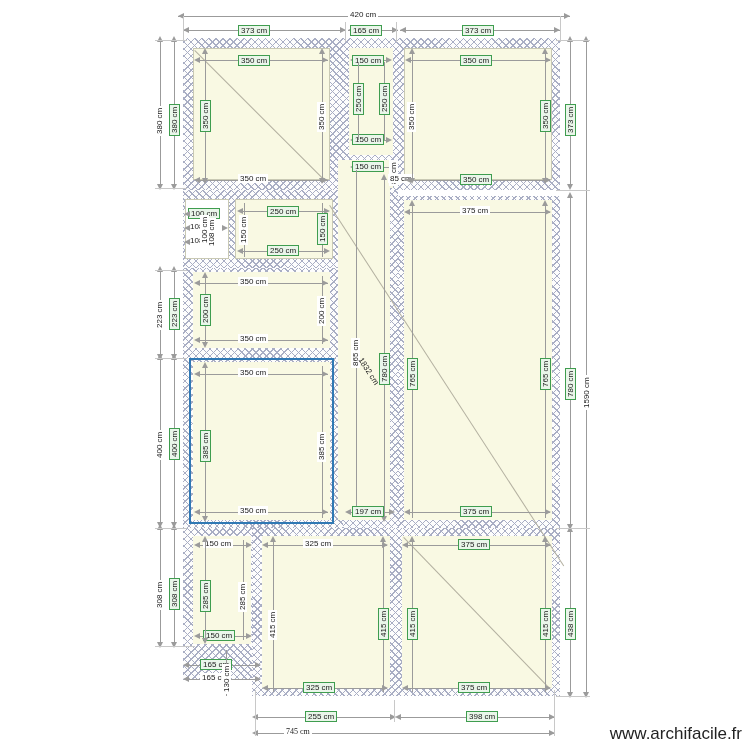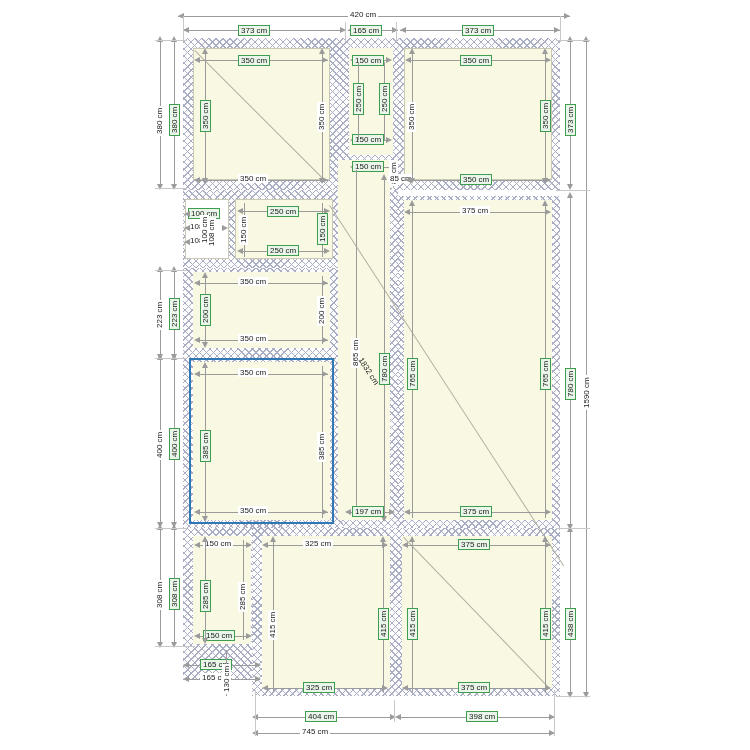--- a/index.html
+++ b/index.html
@@ -378,43 +378,44 @@
   <div class="lbl g v" style="left:565px;top:640px;transform:rotate(-90deg);">438 cm</div>
 
   <div class="dl v" style="left:586px;top:40px;height:656px;"></div>
   <div class="arr u" style="left:583px;top:36px;"></div>
   <div class="arr d" style="left:583px;top:692px;"></div>
   <div class="lbl plain v" style="left:582px;top:410px;transform:rotate(-90deg);">1590 cm</div>
 
   <div class="dl h" style="left:255px;top:717px;width:140px;"></div>
   <div class="arr l" style="left:252px;top:714px;"></div>
   <div class="arr r" style="left:390px;top:714px;"></div>
-  <div class="lbl g" style="left:305px;top:711px;">404 cm</div>
+  <div class="lbl g" style="left:305px;top:711px;">255 cm</div>
 
   <div class="dl h" style="left:398px;top:717px;width:156px;"></div>
   <div class="arr l" style="left:395px;top:714px;"></div>
   <div class="arr r" style="left:549px;top:714px;"></div>
   <div class="lbl g" style="left:458px;top:711px;margin-left:8px;">398 cm</div>
 
   <div class="dl h" style="left:255px;top:733px;width:299px;"></div>
   <div class="arr l" style="left:252px;top:730px;"></div>
   <div class="arr r" style="left:549px;top:730px;"></div>
-  <div class="lbl plain" style="left:300px;top:727px;">745 cm</div>
+  <div class="lbl plain" style="left:284px;top:727px;font-family:Liberation Serif, serif;">745 cm</div>
 
   <div class="ext v" style="left:183px;top:16px;height:24px;"></div>
   <div class="ext v" style="left:345px;top:22px;height:20px;"></div>
   <div class="ext v" style="left:396px;top:22px;height:20px;"></div>
   <div class="ext v" style="left:560px;top:16px;height:26px;"></div>
   <div class="ext h" style="left:155px;top:40px;width:32px;"></div>
   <div class="ext h" style="left:155px;top:188px;width:32px;"></div>
   <div class="ext h" style="left:155px;top:270px;width:32px;"></div>
   <div class="ext h" style="left:155px;top:358px;width:32px;"></div>
   <div class="ext h" style="left:155px;top:528px;width:32px;"></div>
   <div class="ext h" style="left:155px;top:646px;width:40px;"></div>
   <div class="ext h" style="left:556px;top:40px;width:34px;"></div>
   <div class="ext h" style="left:556px;top:190px;width:34px;"></div>
   <div class="ext h" style="left:556px;top:528px;width:34px;"></div>
   <div class="ext h" style="left:556px;top:696px;width:34px;"></div>
   <div class="ext v" style="left:255px;top:690px;height:46px;"></div>
   <div class="ext v" style="left:394px;top:700px;height:22px;"></div>
   <div class="ext v" style="left:554px;top:690px;height:46px;"></div>
 
+  <div id="brand">www.archifacile.fr</div>
 </div>
 
 </body></html>

